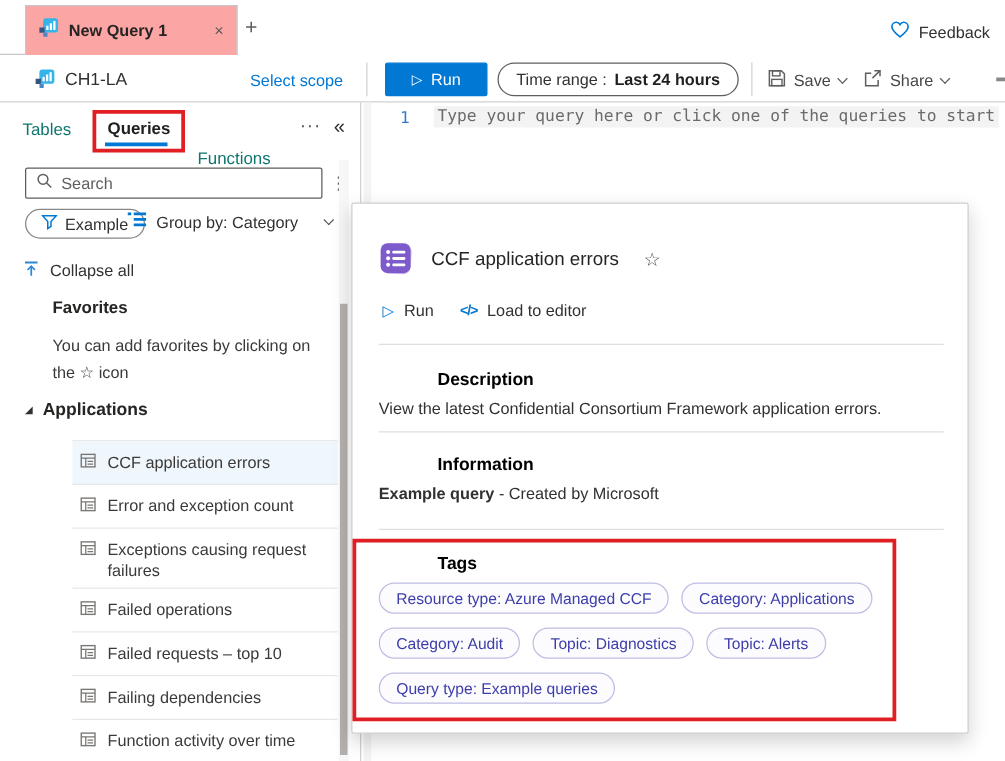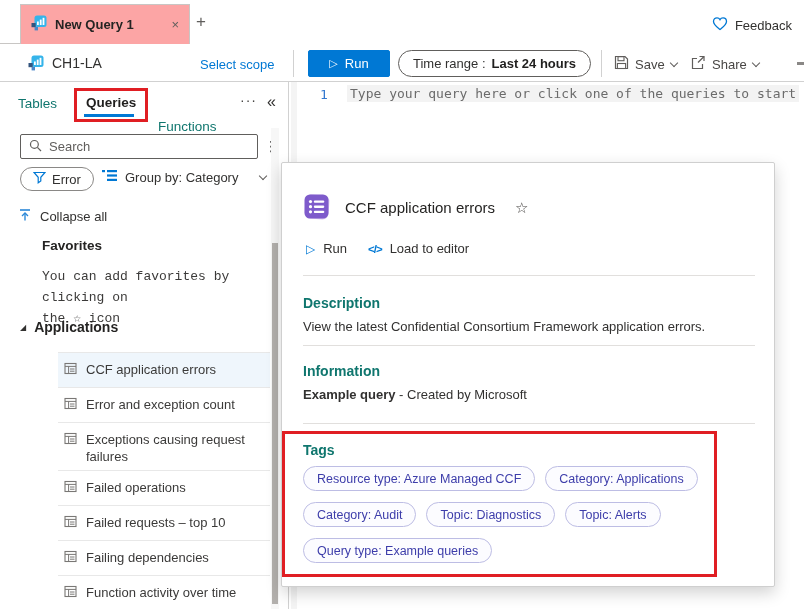--- a/index.html
+++ b/index.html
@@ -37,21 +37,21 @@
   .searchbox { left:20px; top:134px; width:238px; height:25px; border:1px solid #605e5c; border-radius:2px;
     display:flex; align-items:center; gap:7px; padding:0 8px; background:#fff; }
   .searchbox input { border:none; outline:none; font-size:13px; width:170px; color:#323130;
     font-family:"Liberation Sans", sans-serif; background:transparent; }
   .searchbox input::placeholder { color:#605e5c; }
   .filter-pill { left:20px; top:167px; height:24px; border:1px solid #8a8886; border-radius:13px;
     display:flex; align-items:center; gap:6px; padding:0 12px; font-size:13px; color:#323130; }
   .groupby { left:102px; top:169px; display:flex; align-items:center; gap:8px; font-size:13px; color:#323130; }
   .collapse-all { left:18px; top:208px; display:flex; align-items:center; gap:8px; font-size:13px; color:#323130; }
   .fav-title { left:42px; top:238px; font-size:13.5px; font-weight:bold; color:#252423; }
-  .fav-hint { left:42px; top:266px; width:232px; font-size:13px; color:#3b3a39; line-height:21px;font-family:Liberation Mono, monospace; }
+  .fav-hint { left:42px; top:266px; width:232px; font-size:13px; color:#3b3a39; line-height:21px; }
   .group-row { left:20px; top:319px; display:flex; align-items:center; gap:8px; }
   .group-title { font-size:14px; font-weight:bold; color:#252423; }
   .tri { font-size:8px; color:#323130; }
   .qlist { left:58px; top:352px; width:212px; border-top:1px solid #e8e8e8; }
   .qitem { display:flex; align-items:flex-start; gap:9px; padding:8px 4px 8px 6px; border-bottom:1px solid #e8e8e8;
     font-size:13px; color:#3b3a39; line-height:17px; min-height:34px; }
   .qitem.selected { background:#eff6fc; }
   .qitem .qicon { margin-top:1px; flex:none; }
   .sb-track { left:271px; top:128px; width:8px; height:481px; background:#f7f7f7; }
   .sb-thumb { left:272px; top:243px; width:6px; height:361px; background:#b3b0ad; }
@@ -64,21 +64,21 @@
     background:#f3f3f3; padding:1px 3px; }
 
   
   .card { left:281px; top:162px; width:494px; height:425px; background:#fff; border:1px solid #cfcfcf;
     border-radius:2px; box-shadow:0 6px 16px rgba(0,0,0,.18); z-index:10; }
   .card .divider { position:absolute; left:21px; width:452px; height:1px; background:#e1dfdd; }
   .card-title { position:absolute; left:63px; top:36px; font-size:15px; color:#252423; }
   .card-star { position:absolute; left:233px; top:36px; font-size:15px; color:#484644; }
   .cmd { position:absolute; display:flex; align-items:center; gap:8px; font-size:13px; color:#323130; }
   .code-ic { color:#0078d4; font-size:11.5px; font-weight:bold; letter-spacing:-1px; }
-  .sec-title { position:absolute; font-size:14px; font-weight:bold; color:#0f766e; }
+  .sec-title { position:absolute; font-size:14px; font-weight:bold; color:#000000;margin-left:47px; }
   .sec-text { position:absolute; font-size:13px; color:#323130; }
   .tags-wrap { position:absolute; left:21px; top:303px; width:444px; display:flex; flex-wrap:wrap;text-align:center; }
   .tagpill { height:25px; border:1px solid #bdbde4; border-radius:13px; background:#fcfcff; color:#3d3daa;
     font-size:12.5px; display:flex; align-items:center; padding:0 13px; margin:0 10px 11px 0; white-space:nowrap; }
 
   .redbox { border:3px solid #e01e23; z-index:60; background:transparent; }
 </style>
 </head>
 <body>
 
@@ -178,21 +178,21 @@
     <input placeholder="Search" style="">
   </div>
   <div class="abs" style="left:264px; top:138px; font-size:14px; color:#323130;">⋮</div>
 
   <div class="abs filter-pill">
     <span>
       <svg width="13" height="13" viewBox="0 0 13 13" fill="none">
         <path d="M1 1.5 h11 l-4.2 4.8 v3.7 l-2.6 1.8 v-5.5 z" stroke="#0078d4" stroke-width="1.2"></path>
       </svg>
     </span>
-    <span>Error</span>
+    <span>Example</span>
   </div>
   <div class="abs groupby">
     <span>
       <svg width="15" height="13" viewBox="0 0 15 13">
         <rect x="0" y="1" width="3" height="2.2" fill="#0078d4"></rect>
         <rect x="5" y="1" width="10" height="2.2" fill="#0078d4"></rect>
         <rect x="5" y="5.4" width="10" height="2.2" fill="#0078d4"></rect>
         <rect x="5" y="9.8" width="10" height="2.2" fill="#0078d4"></rect>
       </svg>
     </span>

